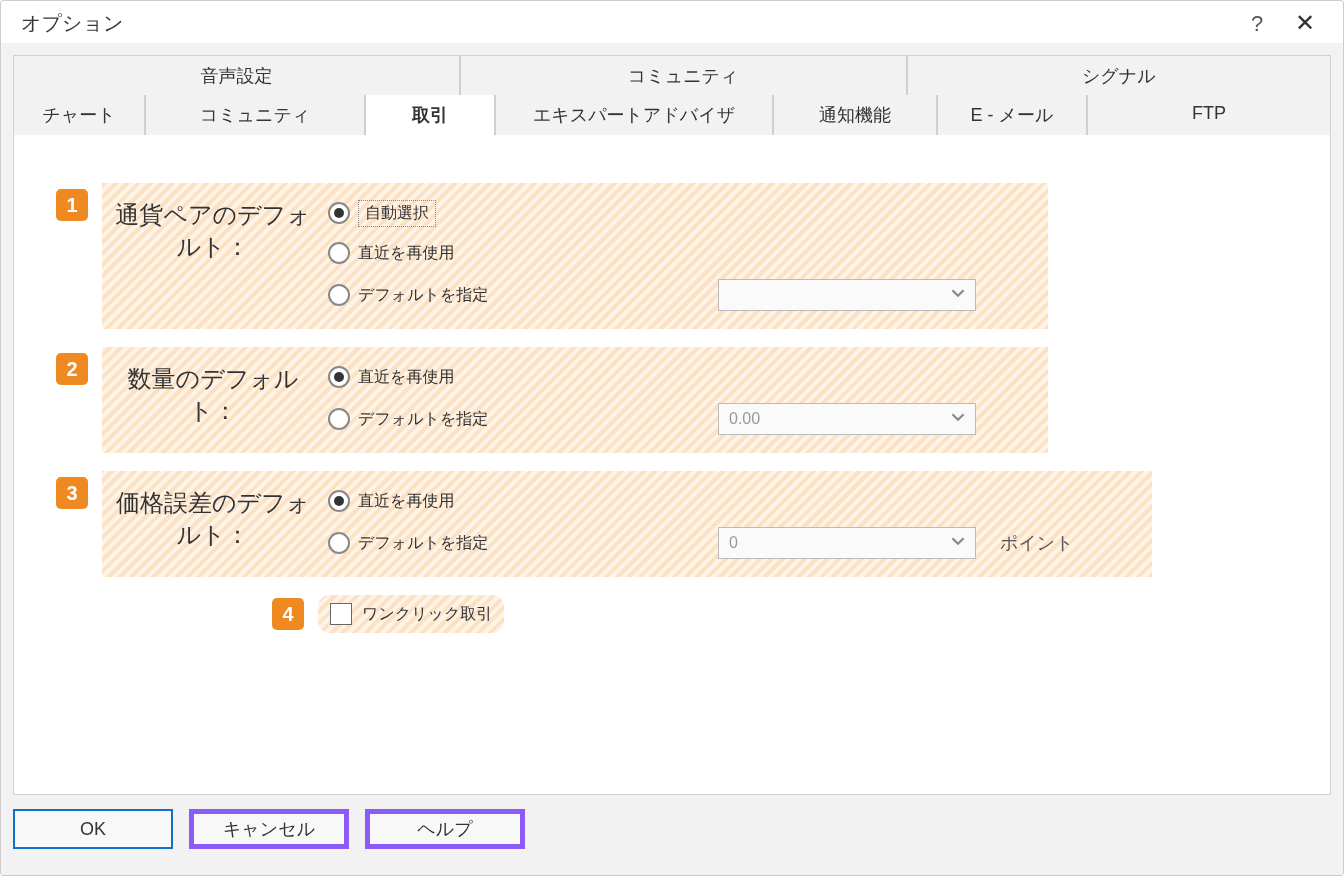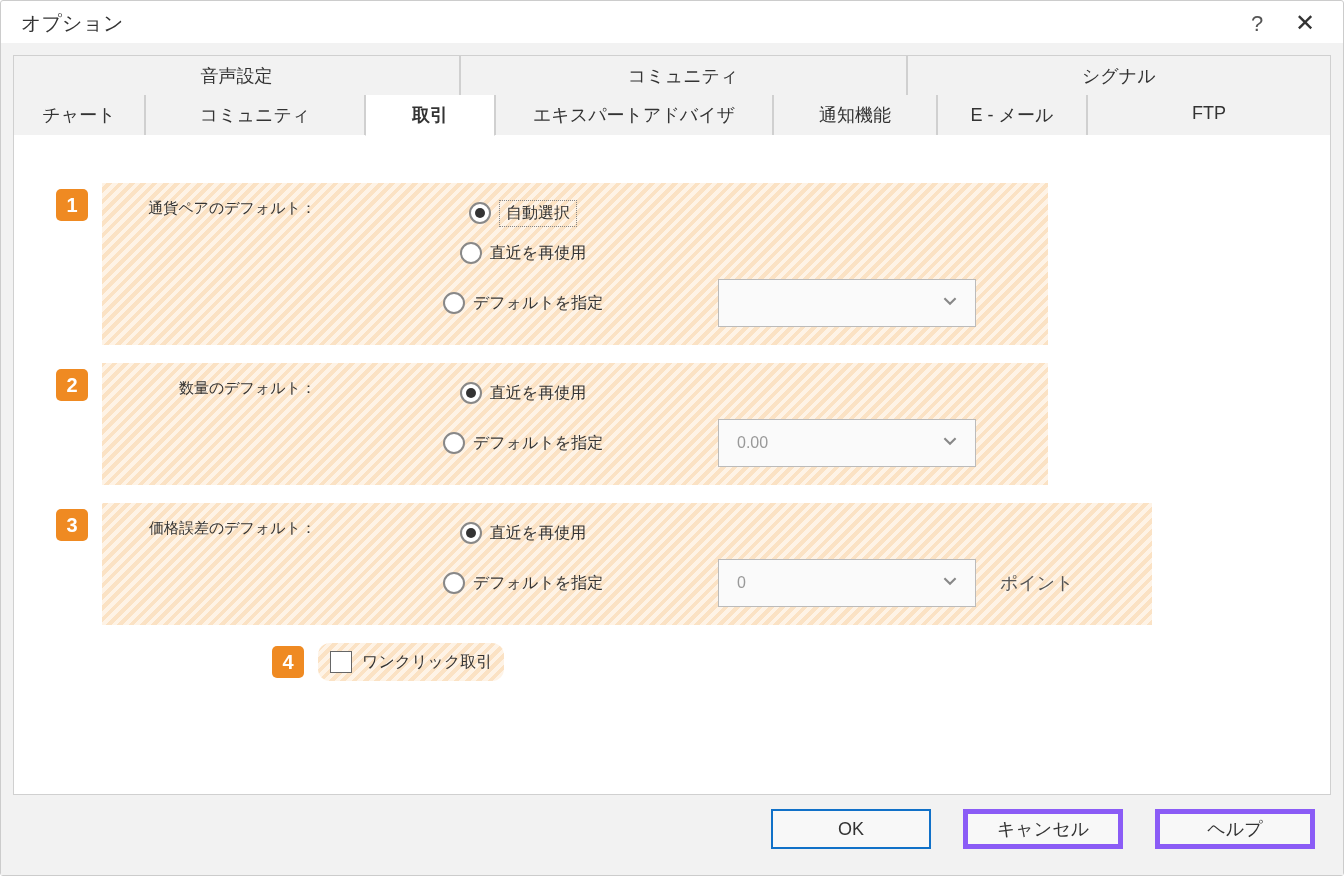--- a/index.html
+++ b/index.html
@@ -104,41 +104,40 @@
         #fbe2c4 0px,
         #fbe2c4 4px,
         #fef3e6 4px,
         #fef3e6 8px
       );
       display: flex;
       max-width: 946px;
     }
     .section-label {
       width: 218px;
-      text-align: right;
+      text-align: center;
       padding-right: 12px;
-      font-size: 15px;
+      font-size: 24px;
       color: #333;
       padding-top: 6px;
     }
     .opts-col {
       flex: 1;
     }
     .opt-row {
       display: flex;
       align-items: center;
       padding: 6px 0;
       min-height: 40px;
     }
     .radio-wrap {
       display: flex;
       align-items: center;
       gap: 8px;
       width: 390px;
-      justify-content: center;
     }
     .radio {
       width: 22px;
       height: 22px;
       border: 2px solid #888;
       border-radius: 50%;
       display: inline-flex;
       align-items: center;
       justify-content: center;
       flex-shrink: 0;
@@ -150,26 +149,26 @@
       height: 10px;
       background: #333;
       border-radius: 50%;
     }
     .dotted-box {
       border: 1px dotted #888;
       padding: 2px 6px;
     }
     .combo {
       width: 258px;
-      height: 48px;
+      height: 32px;
       border: 1px solid #bbb;
       background: #fafafa;
       display: flex;
       align-items: center;
-      padding: 0 18px;
+      padding: 0 10px;
       color: #999;
       font-size: 16px;
       position: relative;
     }
     .combo .chev {
       margin-left: auto;
       color: #999;
     }
     .unit-text {
       margin-left: 24px;
@@ -198,22 +197,22 @@
     }
     .checkbox {
       width: 22px;
       height: 22px;
       border: 1px solid #666;
       background: #fff;
       display: inline-block;
     }
     .footer {
       display: flex;
-      justify-content: flex-end;
-      gap: 32px;
+      justify-content: flex-start;
+      gap: 16px;
       padding: 14px 16px 14px 0;
       background: #f2f2f2;
     }
     .btn {
       width: 160px;
       height: 40px;
       border: 5px solid #8b5cf6;
       background: #f8f8f8;
       font-size: 18px;
       cursor: pointer;

